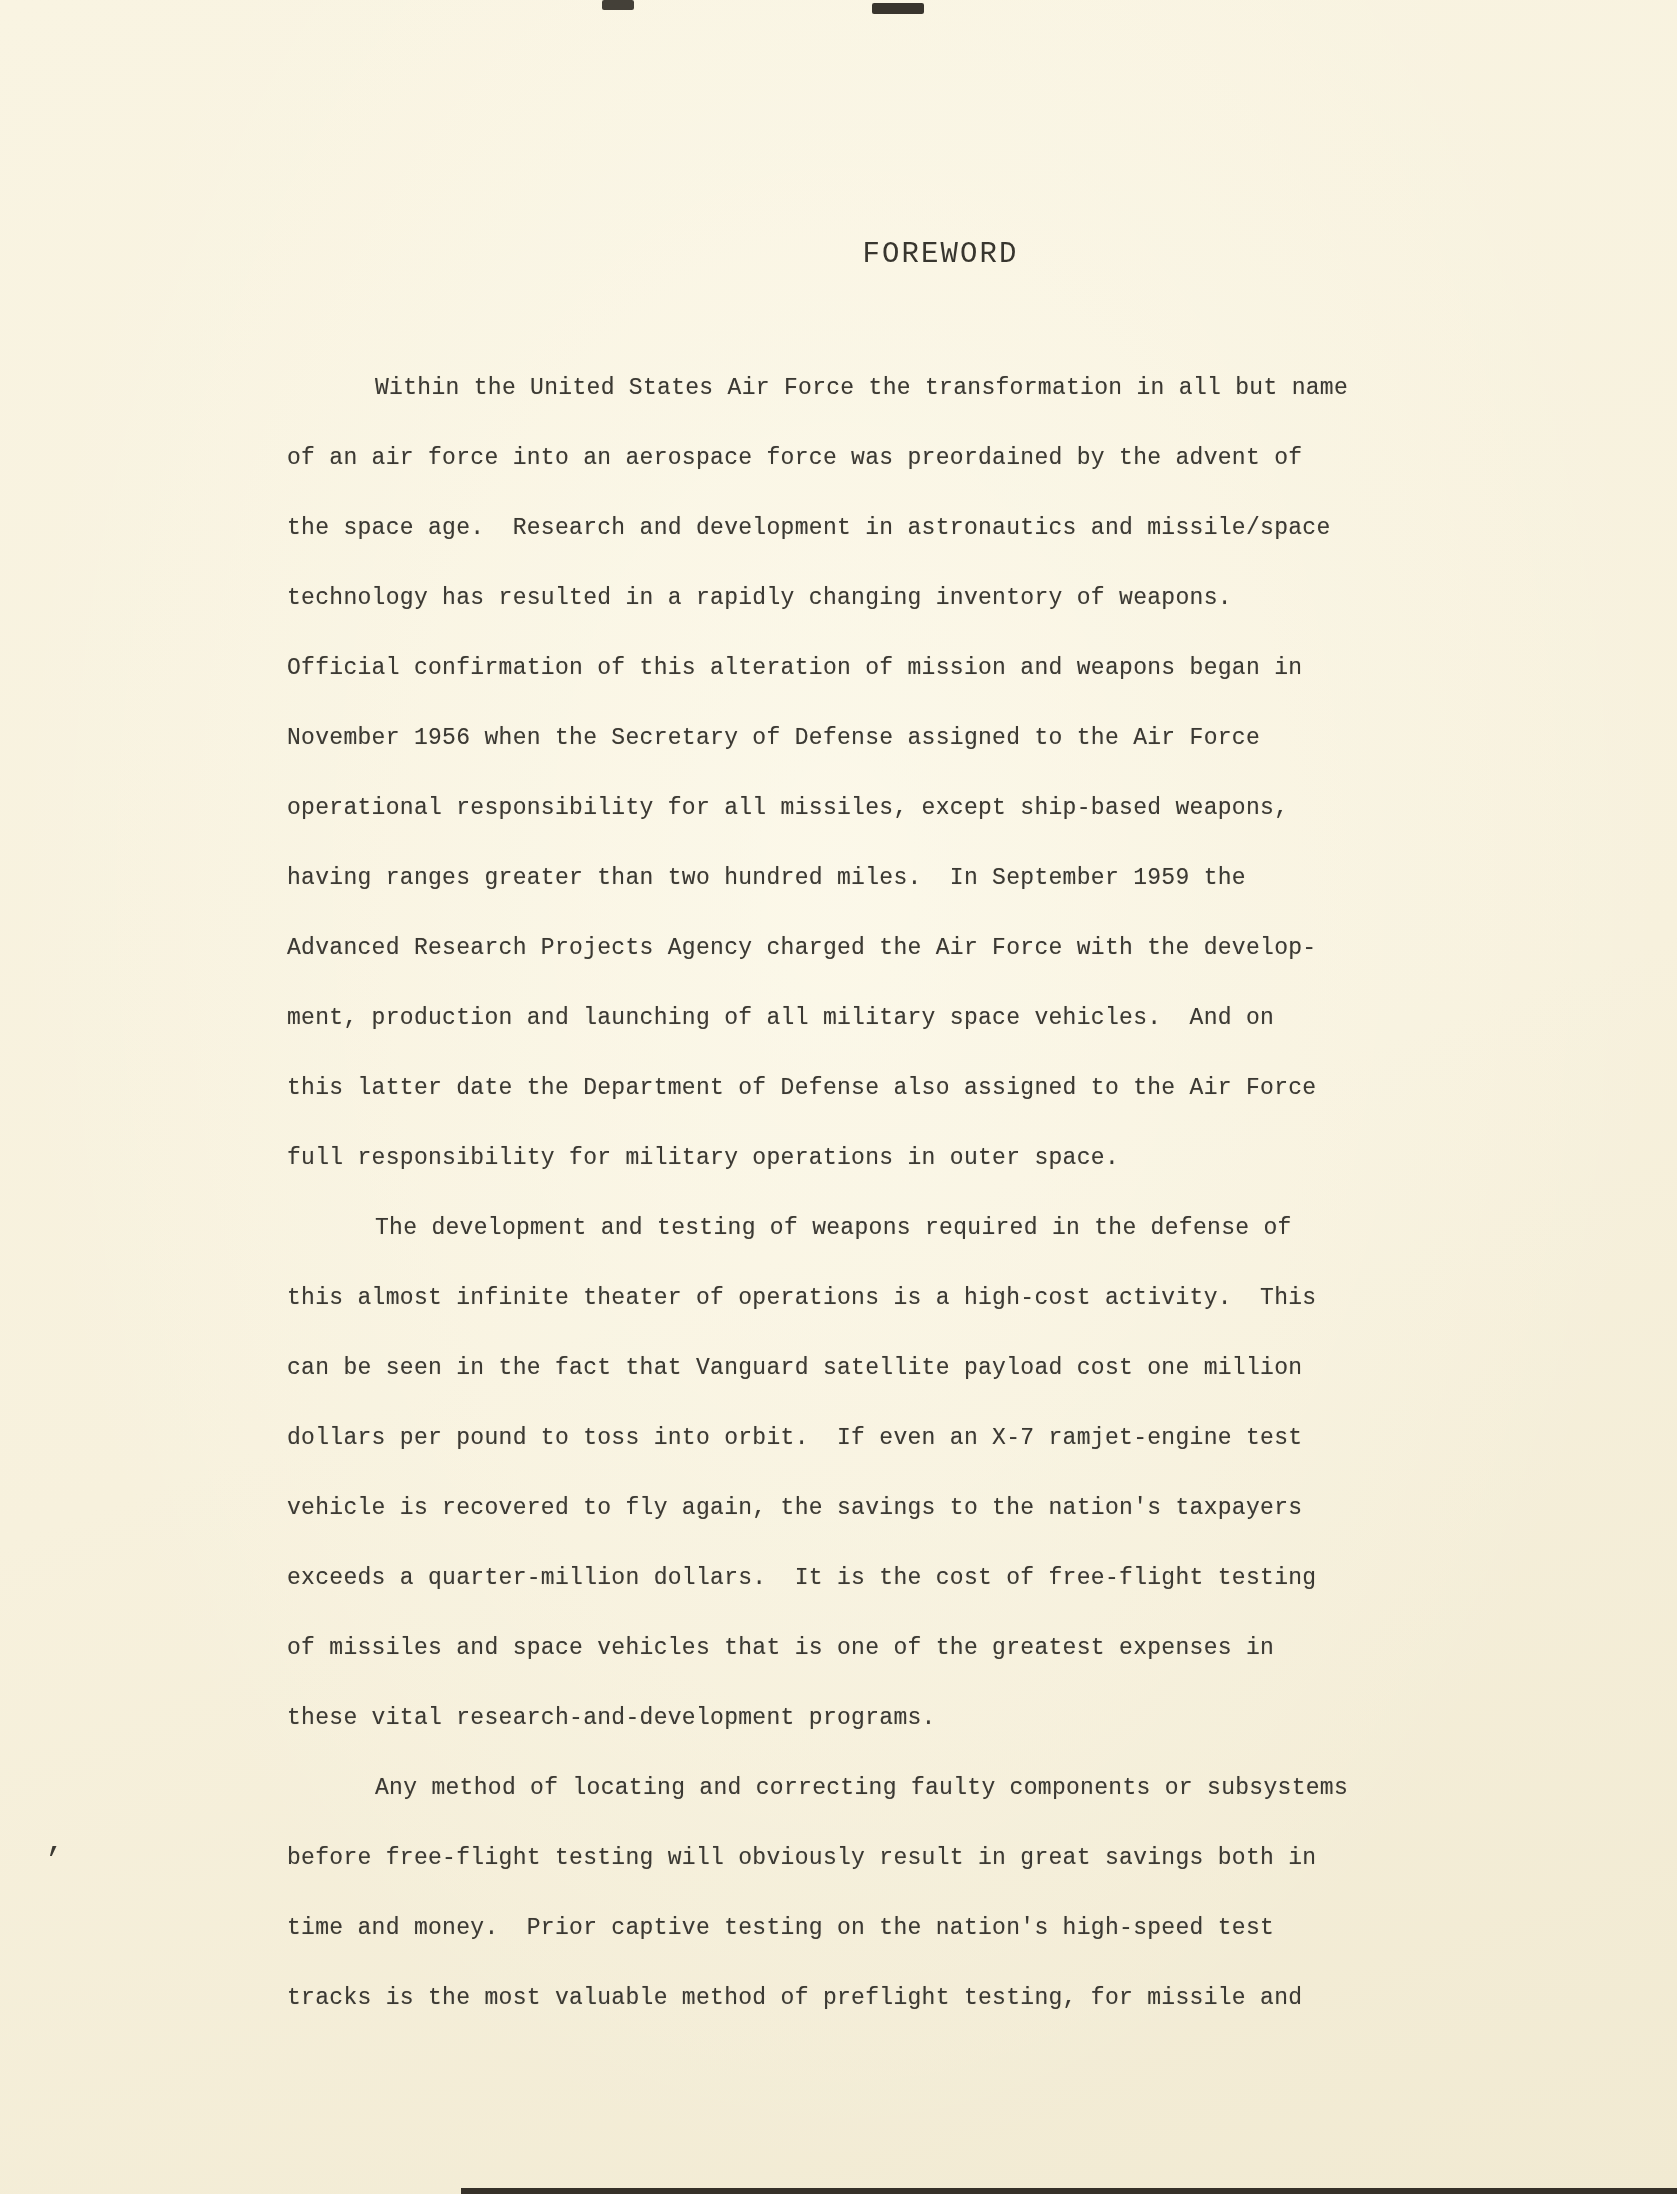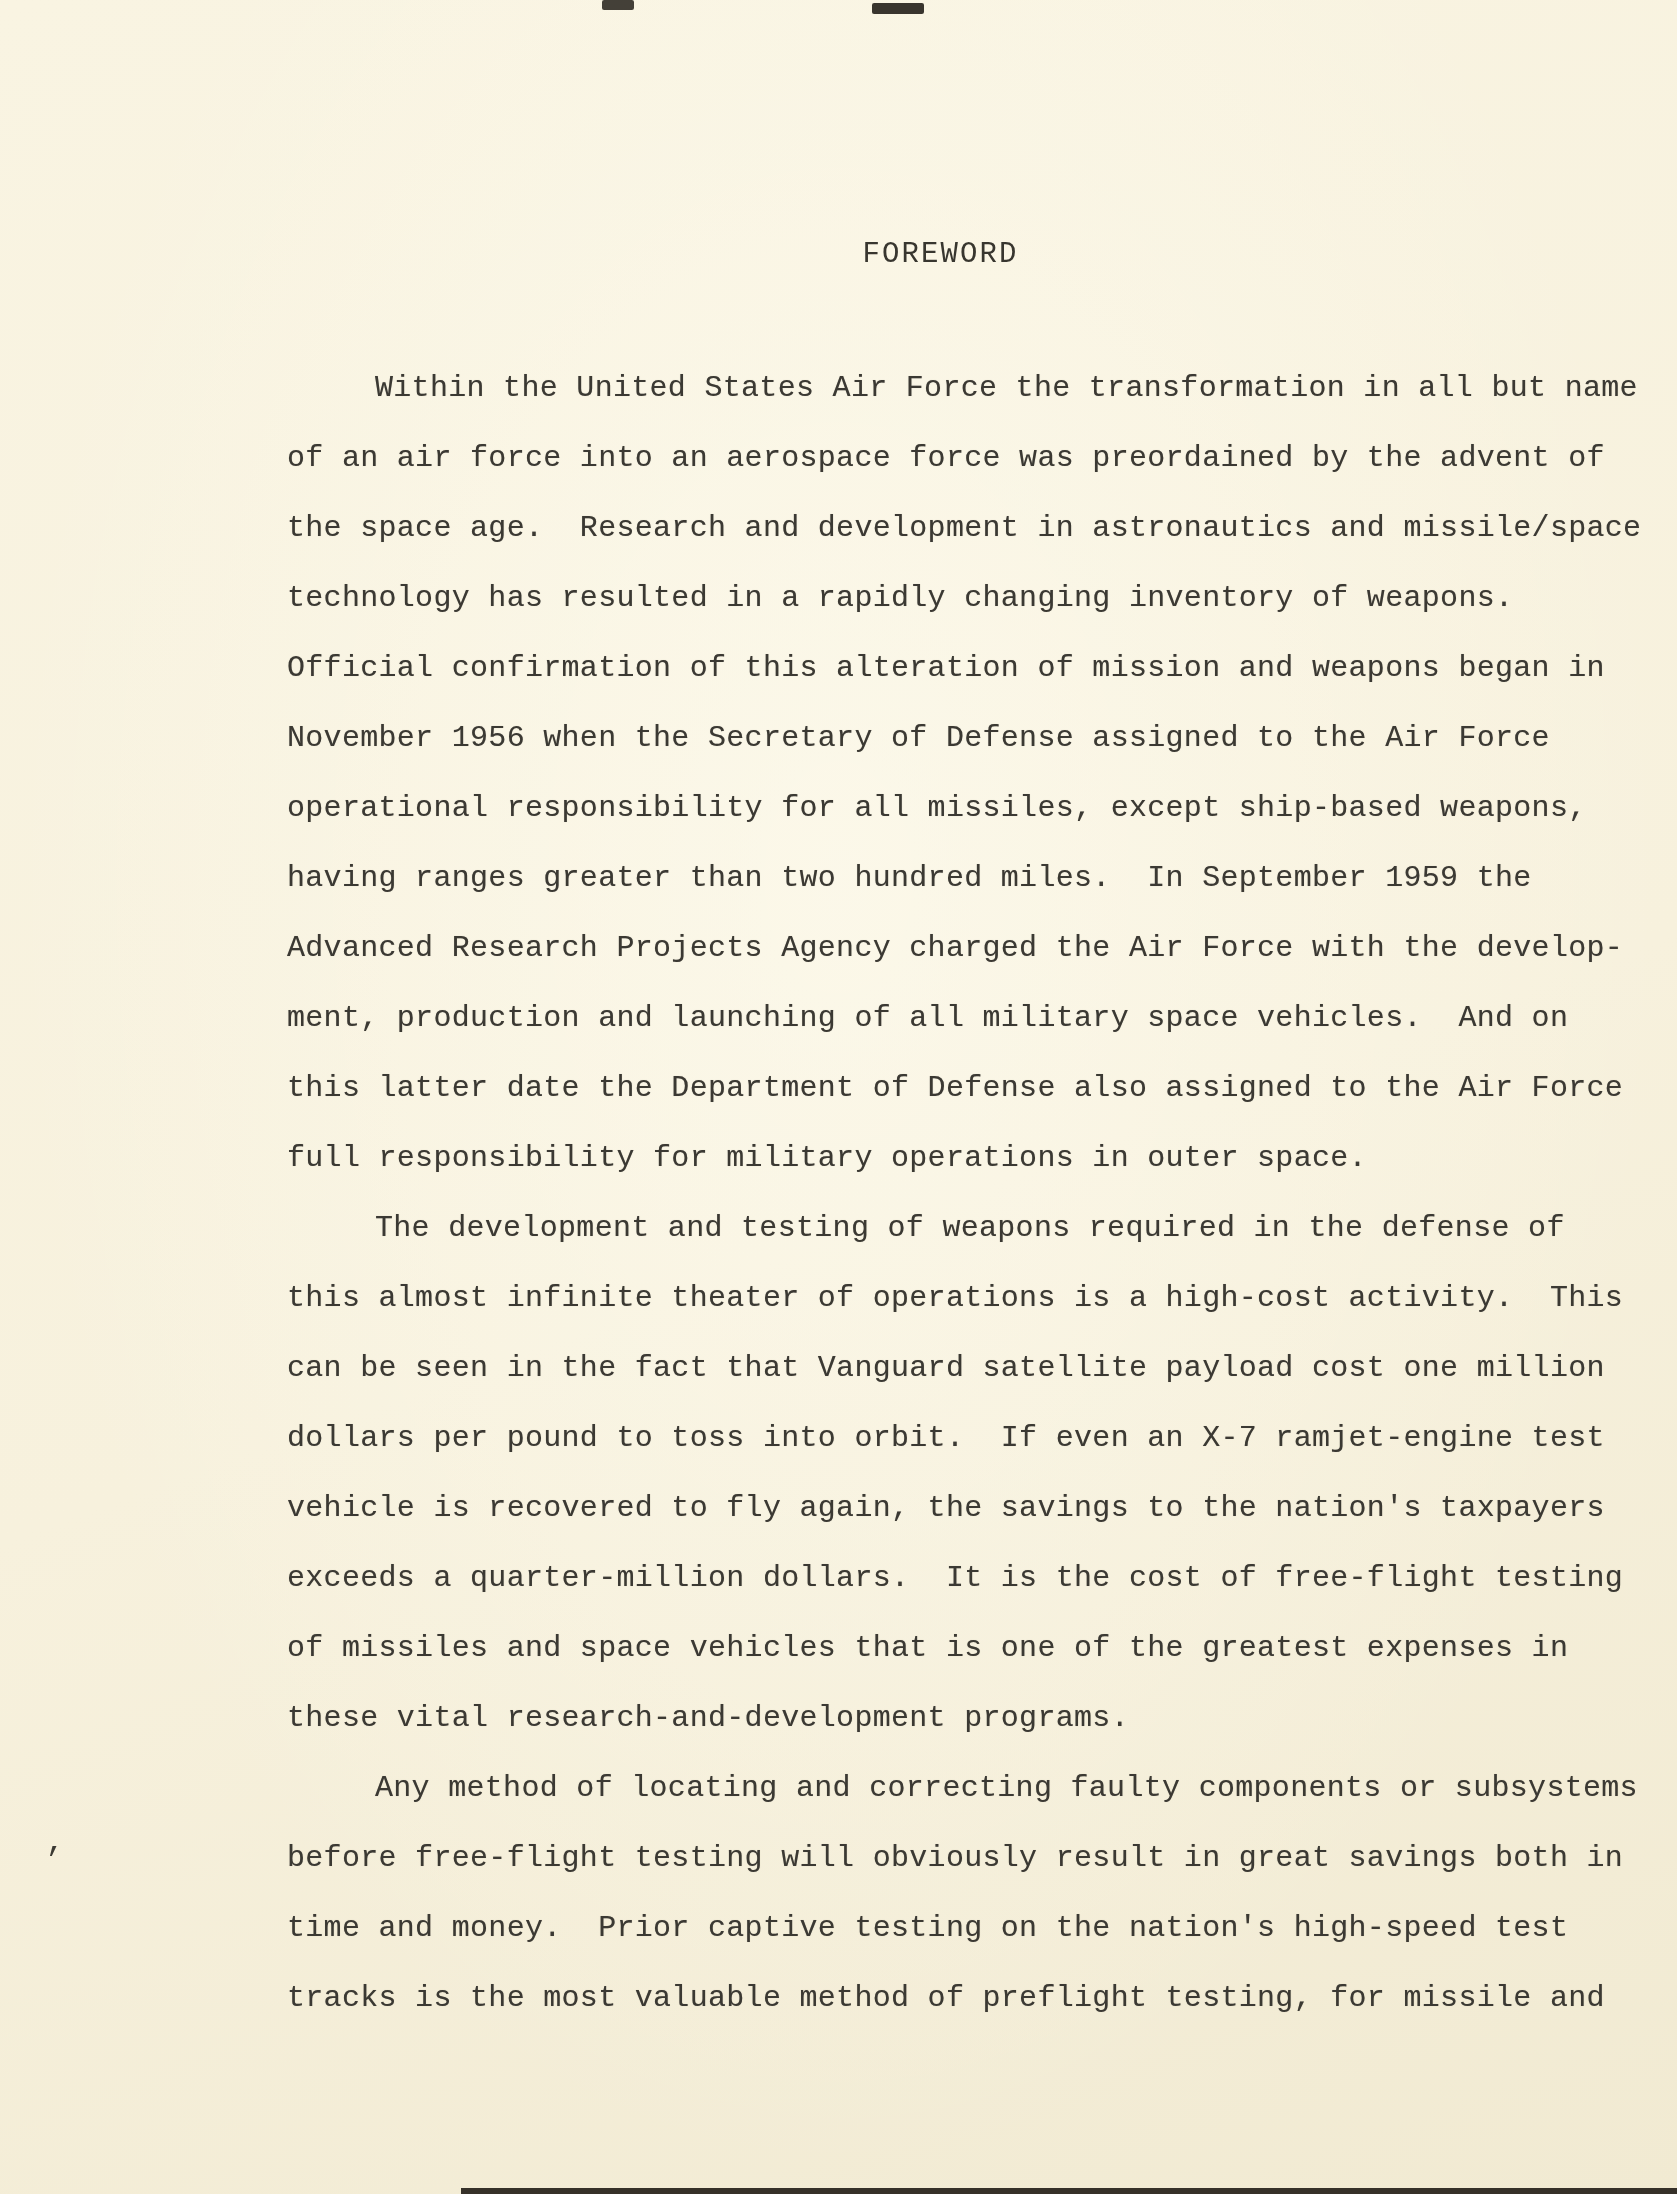--- a/index.html
+++ b/index.html
@@ -29,21 +29,21 @@
     font-weight: normal;
     letter-spacing: 2.1px;
     white-space: pre;
     color: #38362f;
   }
   .body-text {
     position: absolute;
     top: 353px;
     left: 287px;
     width: 1328px;
-    font-size: 30px;
+    font-size: 23px;
     line-height: 70px;
     white-space: pre;
   }
   .line {
     height: 70px;
     letter-spacing: 0.3px;
     text-shadow: 0 0 0.7px rgba(59,57,51,0.35);
   }
   .line.indent {
     padding-left: 88px;

